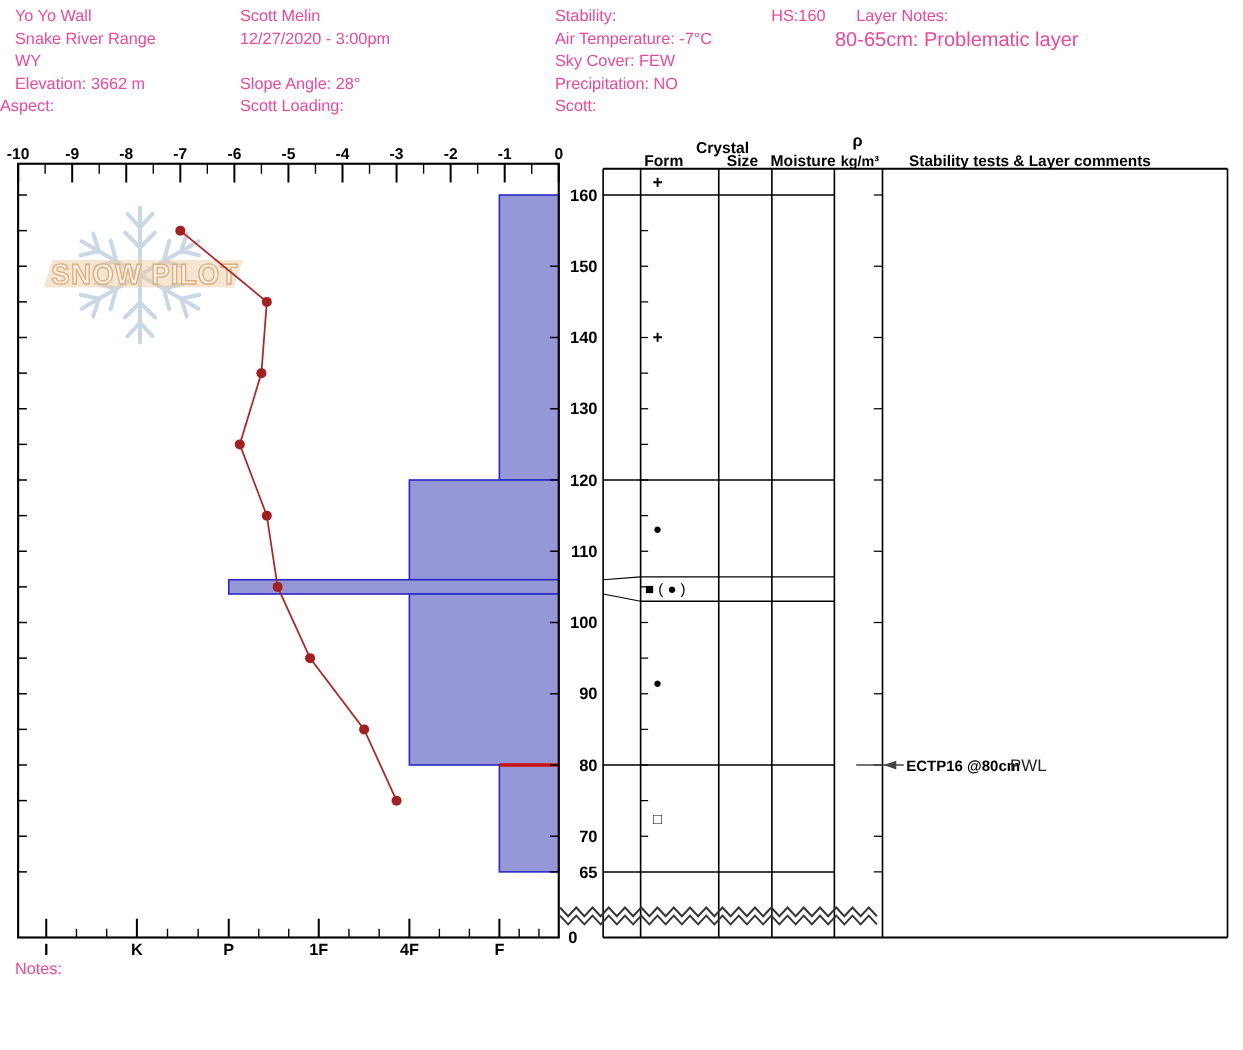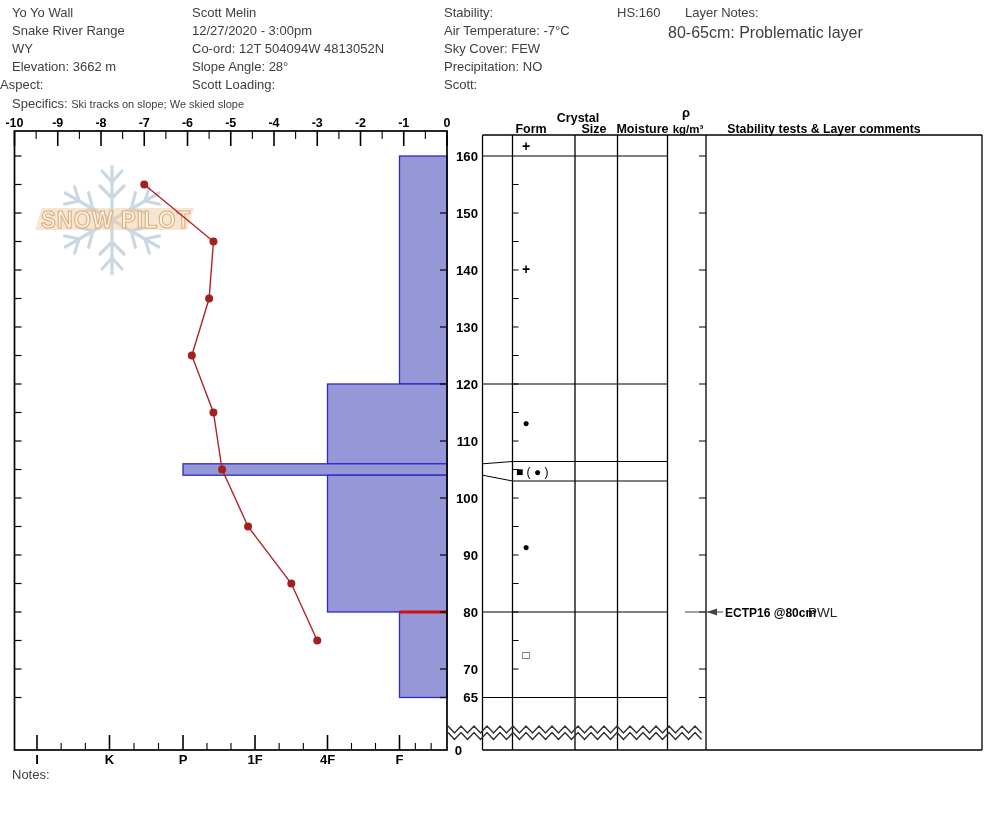--- a/index.html
+++ b/index.html
@@ -1,17 +1,17 @@
 <!DOCTYPE html>
 <html><head>
 <meta charset="utf-8">
 <style>
   html,body{margin:0;padding:0;background:#ffffff;}
   #page{position:relative;width:994px;height:840px;background:#fff;
-        font-family:"Liberation Sans",sans-serif;color:#404040;overflow:hidden;}
+        font-family:"Liberation Sans",sans-serif;color:#ec4899;overflow:hidden;}
   .hline{position:absolute;font-size:13px;line-height:18px;white-space:nowrap;}
   .b{font-weight:normal;}
   .small{font-size:11px;}
   .tiny{font-size:16px;}
   #chart-svg{position:absolute;left:0;top:0;}
 </style>
 </head>
 <body>
 <div id="page">
 
@@ -19,31 +19,23 @@
 <div class="hline" style="left:12px;top:22px">Snake River Range</div>
 <div class="hline" style="left:12px;top:40px">WY</div>
 <div class="hline" style="left:12px;top:58px">
   <span class="b">Elevation:</span>
   <span>3662 m</span>
 </div>
 <div class="hline" style="left:0;top:76px">
   <span class="b">Aspect:</span>
   <span></span>
 </div>
-<div class="hline" style="left:12px;top:95px">
-  <span class="b">Specifics:</span>
-  <span class="small">Ski tracks on slope; We skied slope</span>
-</div>
 
 <div class="hline" style="left:192px;top:4px">Scott Melin</div>
 <div class="hline" style="left:192px;top:22px">12/27/2020 - 3:00pm</div>
-<div class="hline" style="left:192px;top:40px">
-  <span class="b">Co-ord:</span>
-  <span>12T 504094W 4813052N</span>
-</div>
 <div class="hline" style="left:192px;top:58px">
   <span class="b">Slope Angle:</span>
   <span>28°</span>
 </div>
 <div class="hline" style="left:192px;top:76px">
   <span class="b">Scott Loading:</span>
   <span></span>
 </div>
 
 <div class="hline" style="left:444px;top:4px">

